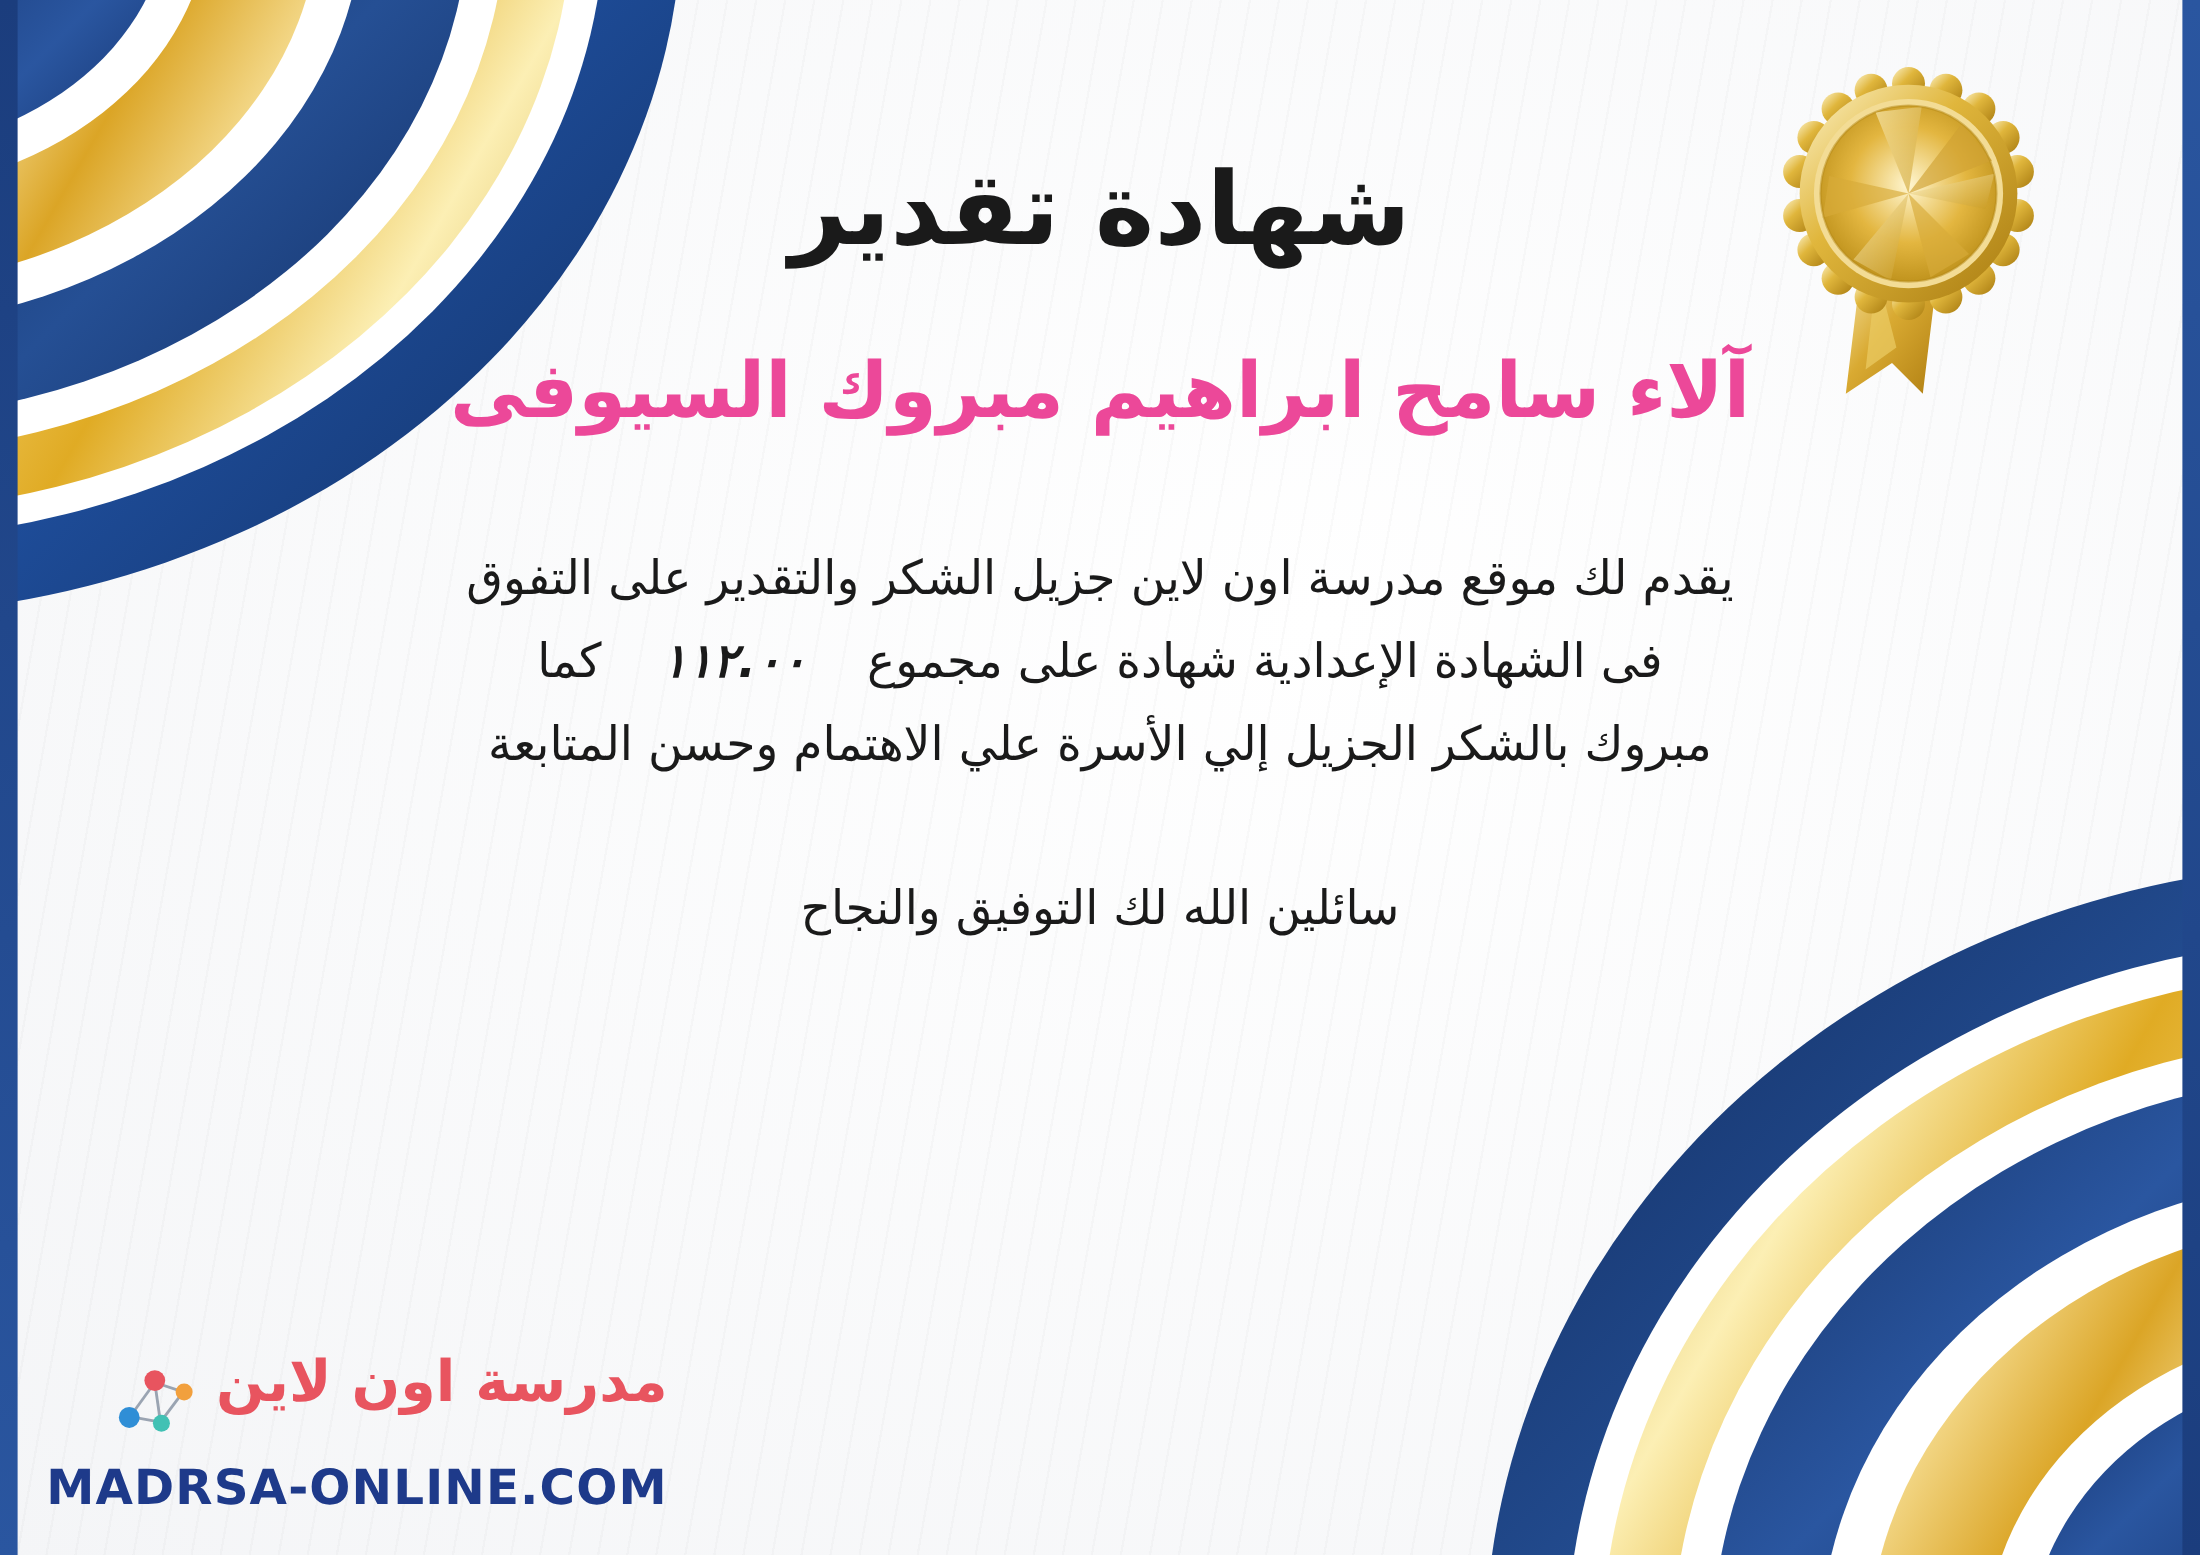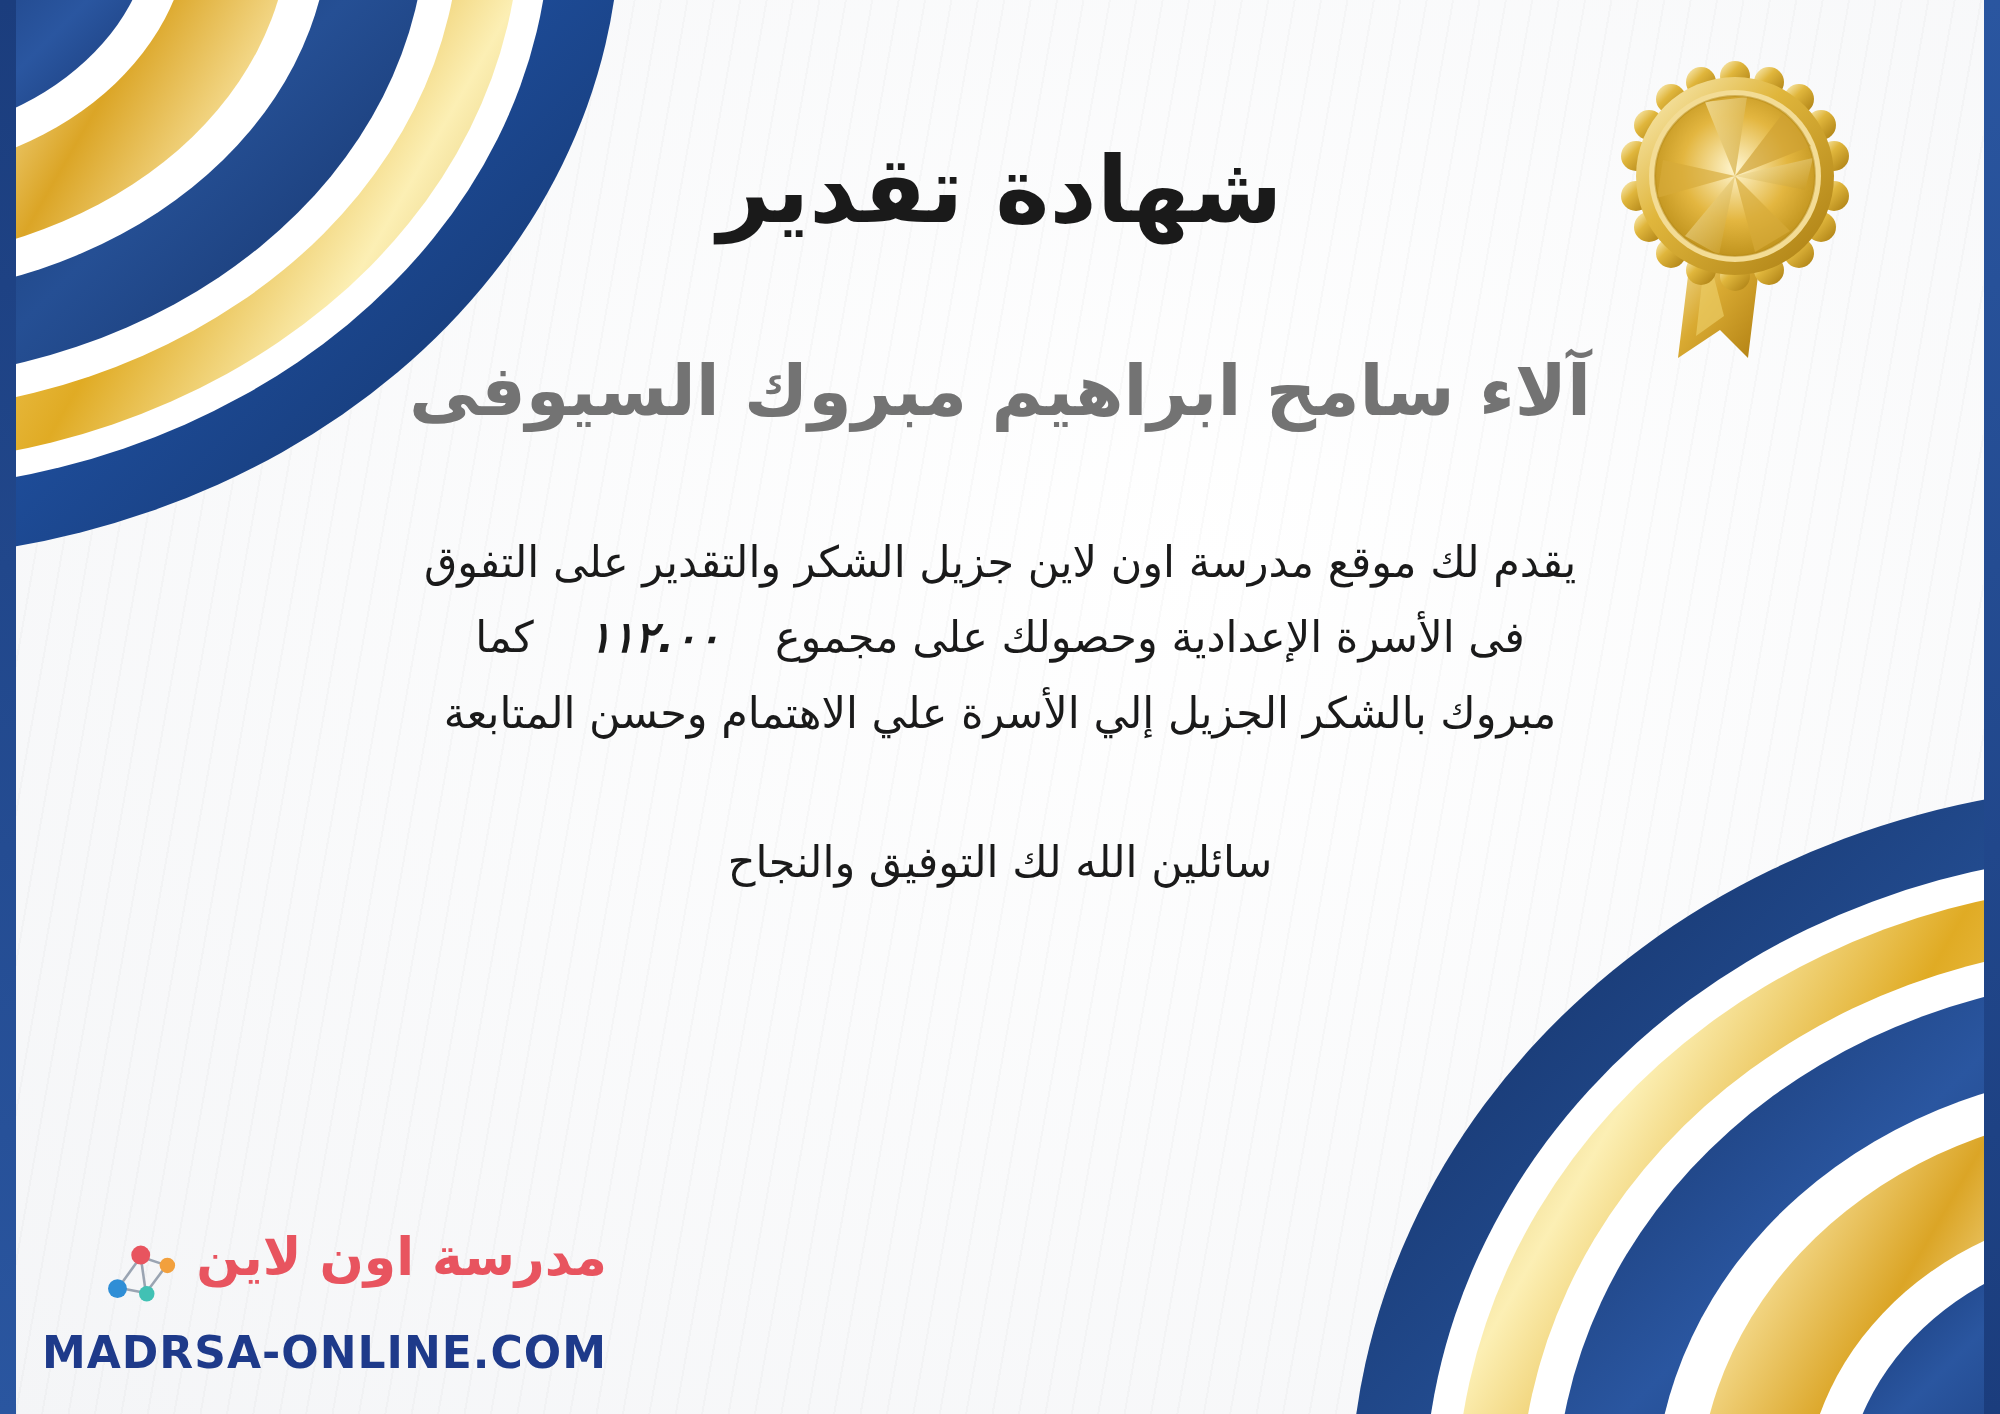--- a/index.html
+++ b/index.html
@@ -179,24 +179,24 @@
     margin-top: 140px;
     font-size: 92px;
     font-weight: 700;
     color: #1a1a1a;
     letter-spacing: 1px;
     line-height: 1.1;
     direction: rtl;
   }
 
   .recipient {
-    margin-top: 108px;
+    margin-top: 72px;
     font-size: 70px;
     font-weight: 700;
-    color: #737373;
+    color: #ec4899;
     direction: rtl;
     line-height: 1.2;
   }
 
   .body-text {
     margin-top: 92px;
     width: 1560px;
     font-size: 43px;
     color: #1a1a1a;
     line-height: 1.75;
@@ -356,21 +356,21 @@
 
   <div class="content">
 
     <div class="cert-title">شهادة تقدير</div>
 
     <div class="recipient">آلاء سامح ابراهيم مبروك السيوفى</div>
 
     <div class="body-text">
       <span class="line">يقدم لك موقع مدرسة اون لاين جزيل الشكر  والتقدير على التفوق</span>
       <span class="line">
-        <span>فى الأسرة الإعدادية وحصولك على مجموع</span>
+        <span>فى الشهادة الإعدادية شهادة على مجموع</span>
         &nbsp;&nbsp;
         <span class="grade">١١٢.٠٠</span>
         &nbsp;&nbsp;
         <span>كما</span>
       </span>
       <span class="line">مبروك  بالشكر الجزيل إلي الأسرة علي الاهتمام وحسن المتابعة</span>
     </div>
 
     <div class="closing">سائلين الله لك التوفيق  والنجاح</div>
   </div>

